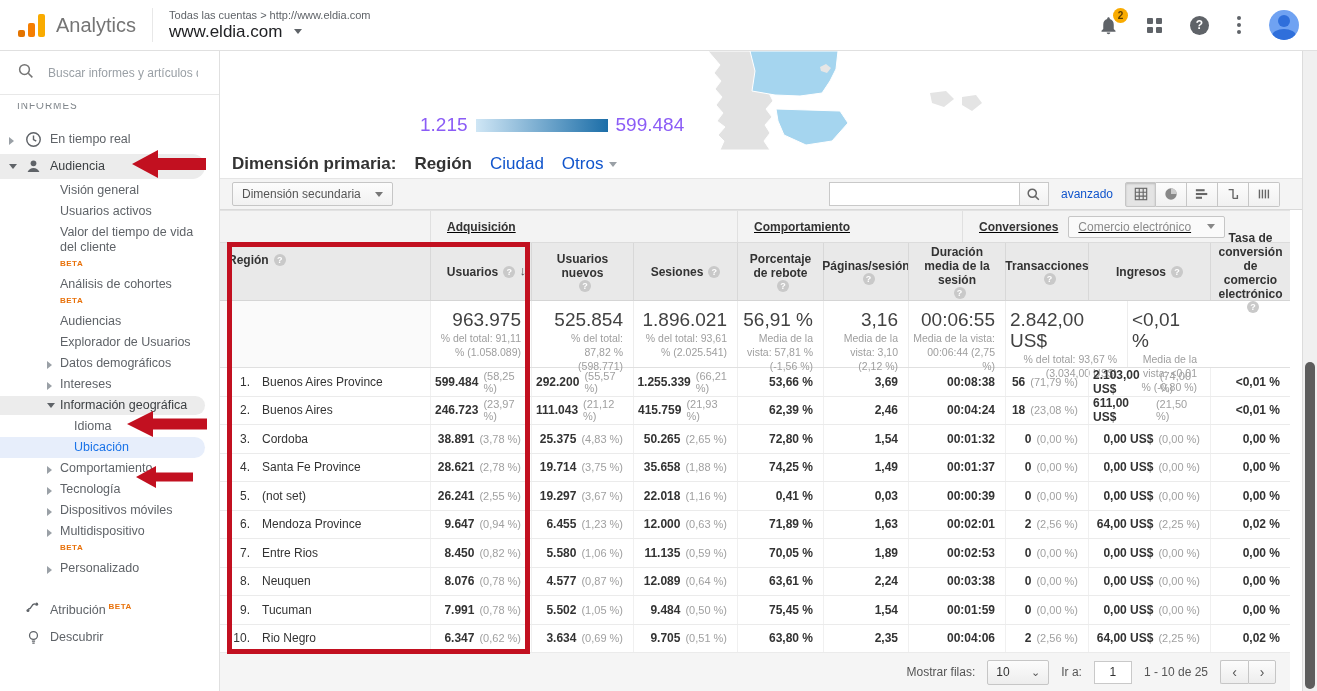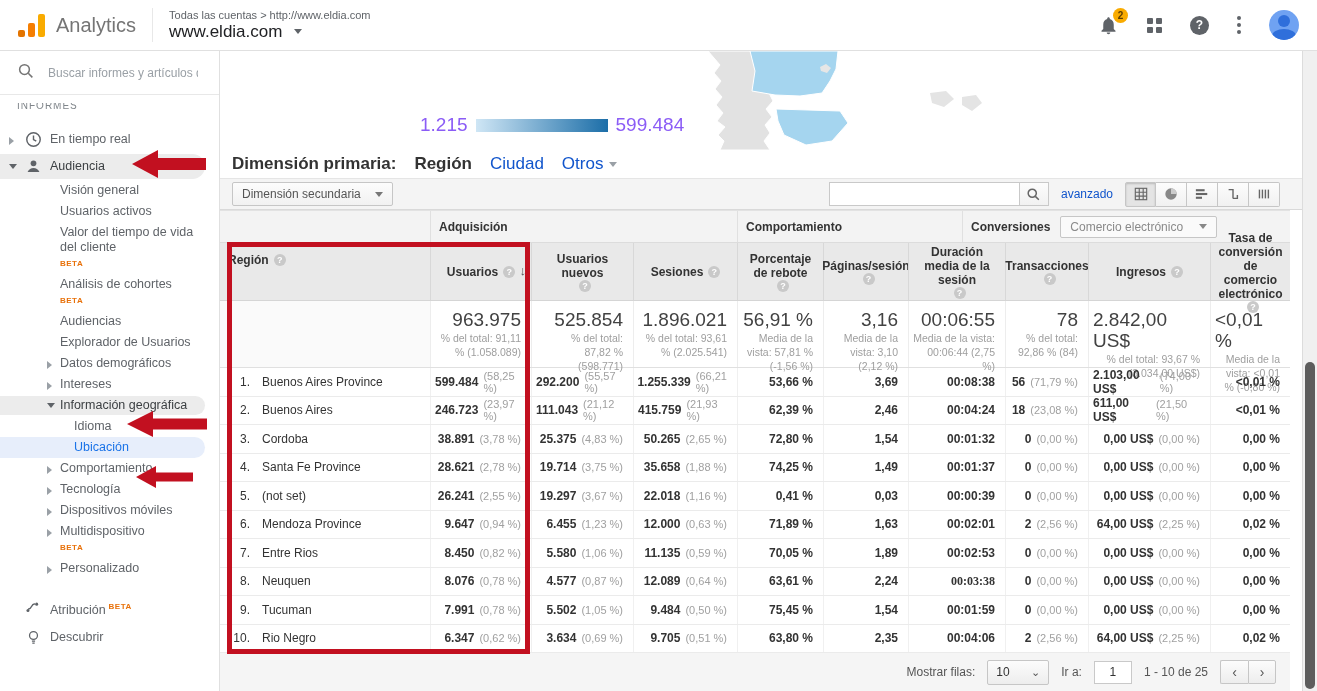--- a/index.html
+++ b/index.html
@@ -94,21 +94,21 @@
   .view-btns { display:flex; }
   .view-btn { width:31px; height:25px; border:1px solid #c6c6c6; border-left:none; background:linear-gradient(#fcfcfc,#f1f1f1);
               display:flex; align-items:center; justify-content:center; cursor:pointer; }
   .view-btn:first-child { border-left:1px solid #c6c6c6; border-radius:2px 0 0 2px; }
   .view-btn:last-child { border-radius:0 2px 2px 0; }
   .view-btn.active { background:#e4e4e4; box-shadow:inset 0 1px 2px rgba(0,0,0,.18); }
 
   
   .gtable { width:1070px; font-size:12px; }
   .group-row { display:flex; height:33px; background:#f3f3f3; border-top:1px solid #e2e2e2; border-bottom:1px solid #dcdcdc; }
-  .gcell { display:flex; align-items:center; padding:0 8px; border-left:1px solid #e0e0e0; gap:10px; }
+  .gcell { display:flex; align-items:center; padding:0 16px; border-left:1px solid #e0e0e0; gap:10px;text-decoration:underline; }
   .gcell:first-child { border-left:none; }
   .glabel { font-weight:bold; color:#333; font-size:12px; }
   .dropdown-sel { display:flex; align-items:center; gap:16px; border:1px solid #c6c6c6; background:#fafafa;
                   color:#8a8a8a; font-size:12px; padding:3px 9px; border-radius:2px; cursor:pointer; }
   .dropdown-sel .caret-down { border-top-color:#888; }
   .head-row { display:flex; height:58px; background:#e9e9e9; border-bottom:1px solid #d5d5d5; }
   .hcell { display:flex; align-items:center; justify-content:center; text-align:center; padding:2px 6px;
            border-left:1px solid #d8d8d8; font-weight:bold; color:#333; flex-wrap:wrap; align-content:center;
            line-height:14px; cursor:pointer; position:relative; }
   .hcell:first-child { border-left:none; justify-content:flex-start; align-content:flex-start; text-align:left; padding:10px 8px; }
@@ -413,24 +413,20 @@
             <span class="sn">Media de la vista: 57,81 % (-1,56 %)</span>
           </div>
           <div class="scell" style="width: 85px;">
             <span class="sv">3,16</span>
             <span class="sn">Media de la vista: 3,10 (2,12 %)</span>
           </div>
           <div class="scell" style="width: 97px;">
             <span class="sv">00:06:55</span>
             <span class="sn">Media de la vista: 00:06:44 (2,75 %)</span>
           </div>
-          <div class="scell" style="width: 83px;">
-            <span class="sv">78</span>
-            <span class="sn">% del total: 92,86 % (84)</span>
-          </div>
           <div class="scell" style="width: 122px;">
             <span class="sv">2.842,00 US$</span>
             <span class="sn">% del total: 93,67 % (3.034,00 US$)</span>
           </div>
           <div class="scell" style="width: 80px;">
             <span class="sv">&lt;0,01 %</span>
             <span class="sn">Media de la vista: &lt;0,01 % (-0,80 %)</span>
           </div>
         </div>
       <div id="table-body">
@@ -716,21 +712,21 @@
             <div class="dcell" style="width: 104px;">
               <span class="dval">12.089</span>
               <span class="dpct">(0,64 %)</span>
             </div>
             <div class="dcell" style="width: 86px;">
               <span class="dval">63,61 %</span>
             </div>
             <div class="dcell" style="width: 85px;">
               <span class="dval">2,24</span>
             </div>
-            <div class="dcell" style="width: 97px; font-family: Liberation Serif, serif;">
+            <div class="dcell" style="width: 97px;">
               <span class="dval">00:03:38</span>
             </div>
             <div class="dcell" style="width: 83px;">
               <span class="dval">0</span>
               <span class="dpct">(0,00 %)</span>
             </div>
             <div class="dcell" style="width: 122px;">
               <span class="dval">0,00 US$</span>
               <span class="dpct">(0,00 %)</span>
             </div>

